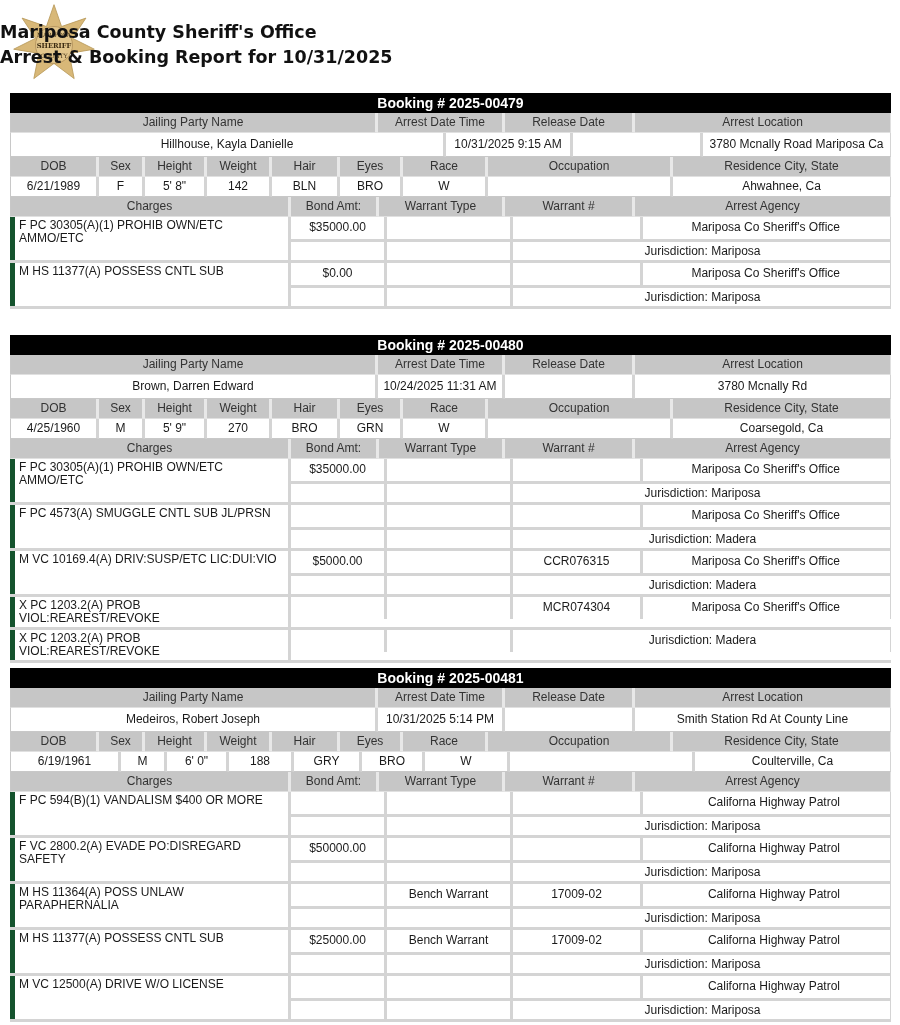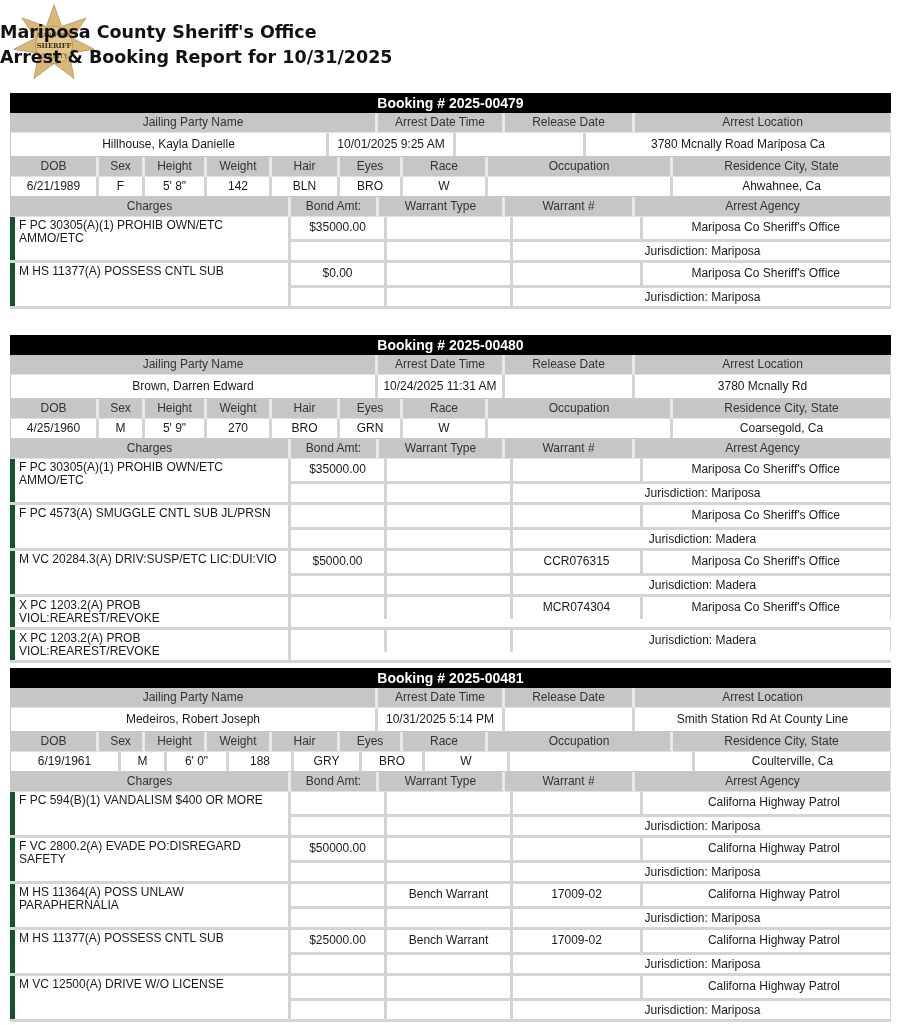--- a/index.html
+++ b/index.html
@@ -56,22 +56,22 @@
 <div id="bookings">
     <div class="booking" style="top: 93px;">
     <div class="bk-head">Booking # 2025-00479</div>
     <div class="row hdr">
       <div class="cell h20" style="width:368px">Jailing Party Name</div>
       <div class="cell h20" style="width:127px">Arrest Date Time</div>
       <div class="cell h20" style="width:130px">Release Date</div>
       <div class="cell h20" style="flex:1">Arrest Location</div>
     </div>
     <div class="row val">
-      <div class="cell h24" style="width:319px">Hillhouse, Kayla Danielle</div>
-      <div class="cell h24" style="width:127px">10/01/2025 9:25 AM</div>
+      <div class="cell h24" style="width:436px">Hillhouse, Kayla Danielle</div>
+      <div class="cell h24" style="width:127px">10/31/2025 9:15 AM</div>
       <div class="cell h24" style="width:130px"></div>
       <div class="cell h24" style="flex:1">3780 Mcnally Road Mariposa Ca</div>
     </div>
     <div class="row hdr">
       <div class="cell h20" style="width:89px">DOB</div>
       <div class="cell h20" style="width:46px">Sex</div>
       <div class="cell h20" style="width:62px">Height</div>
       <div class="cell h20" style="width:65px">Weight</div>
       <div class="cell h20" style="width:68px">Hair</div>
       <div class="cell h20" style="width:63px">Eyes</div>
@@ -202,21 +202,21 @@
               <div class="c w-ag agency">Mariposa Co Sheriff's Office</div>
             </div>
             <div class="sub">
               <div class="c w-bond"></div>
               <div class="c w-wt"></div>
               <div class="c juris">Jurisdiction: Madera</div>
             </div>
           </div>
         </div>
         <div class="charge">
-          <div class="cname">M VC 20284.3(A) DRIV:SUSP/ETC LIC:DUI:VIO</div>
+          <div class="cname">M VC 10169.4(A) DRIV:SUSP/ETC LIC:DUI:VIO</div>
           <div class="rest">
             <div class="sub">
               <div class="c w-bond">$5000.00</div>
               <div class="c w-wt"></div>
               <div class="c w-wn">CCR076315</div>
               <div class="c w-ag agency">Mariposa Co Sheriff's Office</div>
             </div>
             <div class="sub">
               <div class="c w-bond"></div>
               <div class="c w-wt"></div>

